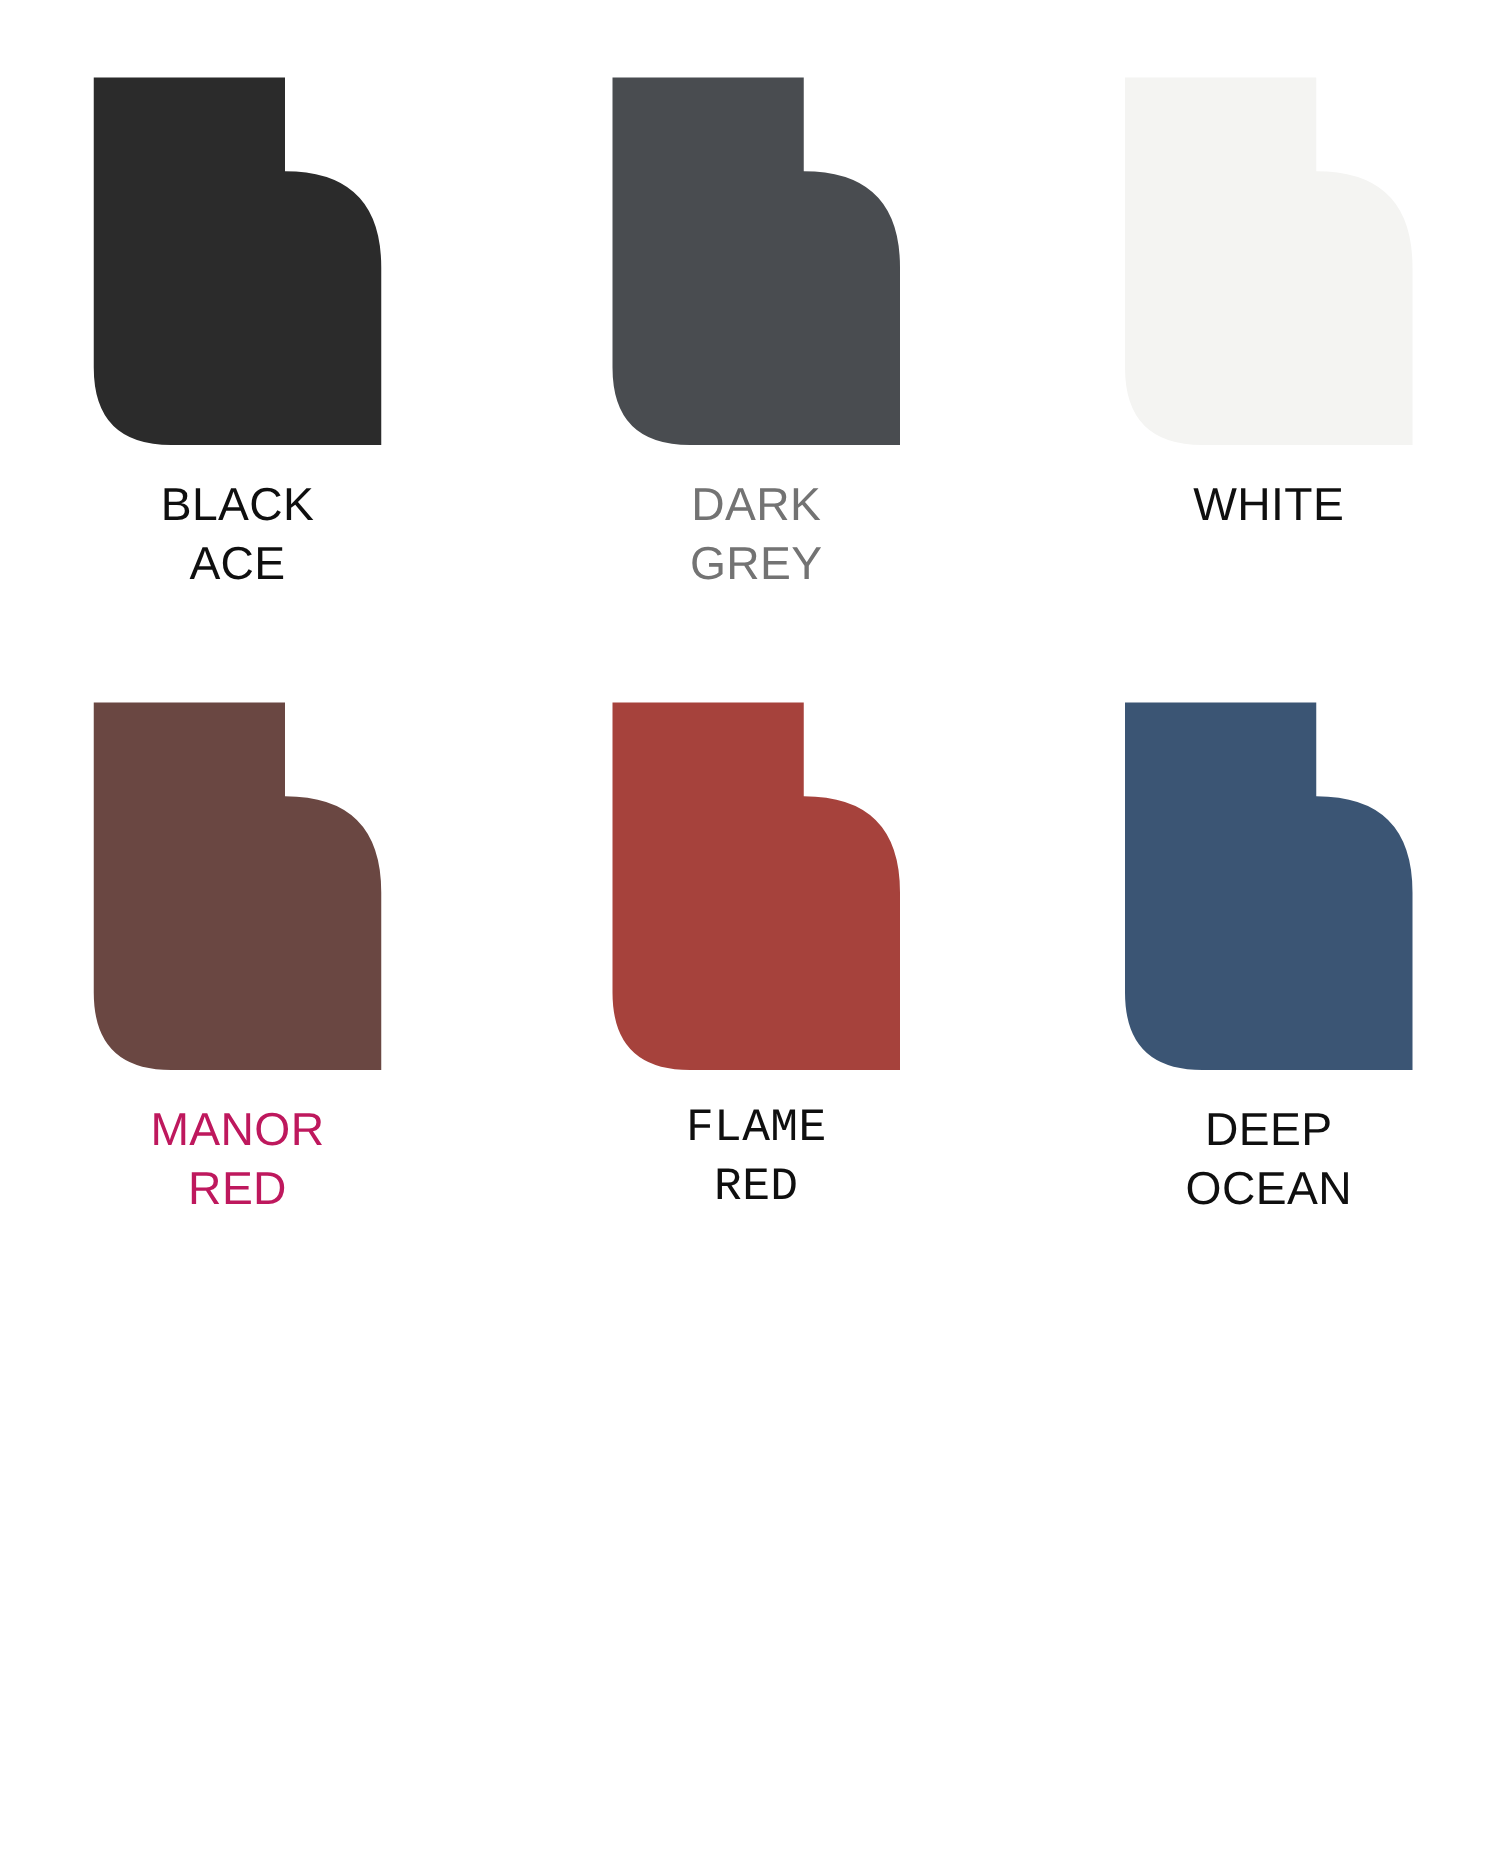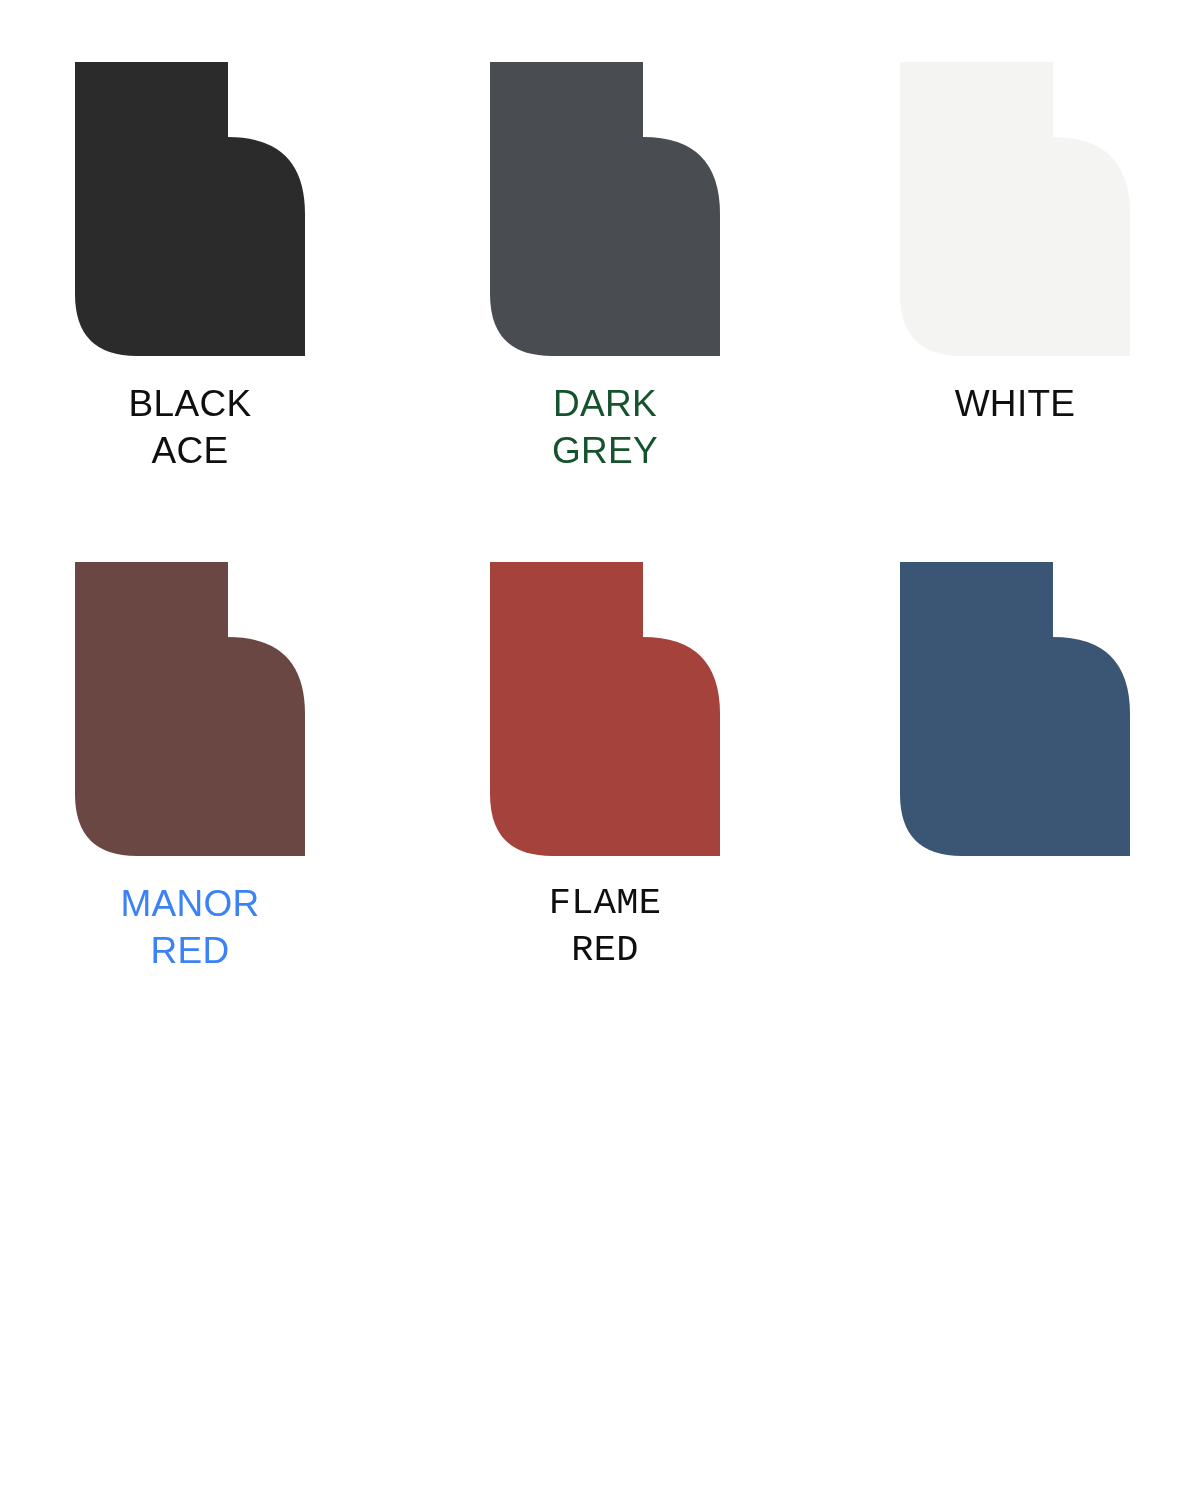--- a/index.html
+++ b/index.html
@@ -85,21 +85,21 @@
         <path d="M 0 0
                  L 153 0
                  L 153 75
                  Q 230 75 230 152
                  L 230 294
                  L 62 294
                  Q 0 294 0 232
                  Z" fill="#494C50"></path>
       </svg>
     </span>
-    <div class="swatch-label" style="color: #14532d;">DARK
+    <div class="swatch-label" style="color: #737373;">DARK
 GREY</div>
   </div>
     <div class="swatch-cell">
     <span class="swatch-chip">
       <svg viewBox="0 0 230 294" xmlns="http://www.w3.org/2000/svg" aria-hidden="true">
         <path d="M 0 0
                  L 153 0
                  L 153 75
                  Q 230 75 230 152
                  L 230 294
@@ -116,21 +116,21 @@
         <path d="M 0 0
                  L 153 0
                  L 153 75
                  Q 230 75 230 152
                  L 230 294
                  L 62 294
                  Q 0 294 0 232
                  Z" fill="#6A4742"></path>
       </svg>
     </span>
-    <div class="swatch-label" style="color: #3b82f6;">MANOR
+    <div class="swatch-label" style="color: #be185d;">MANOR
 RED</div>
   </div>
     <div class="swatch-cell">
     <span class="swatch-chip">
       <svg viewBox="0 0 230 294" xmlns="http://www.w3.org/2000/svg" aria-hidden="true">
         <path d="M 0 0
                  L 153 0
                  L 153 75
                  Q 230 75 230 152
                  L 230 294
@@ -148,14 +148,16 @@
         <path d="M 0 0
                  L 153 0
                  L 153 75
                  Q 230 75 230 152
                  L 230 294
                  L 62 294
                  Q 0 294 0 232
                  Z" fill="#3B5574"></path>
       </svg>
     </span>
+    <div class="swatch-label" style="color: rgb(15, 15, 15);">DEEP
+OCEAN</div>
   </div>
   </main>
 
 </body></html>

